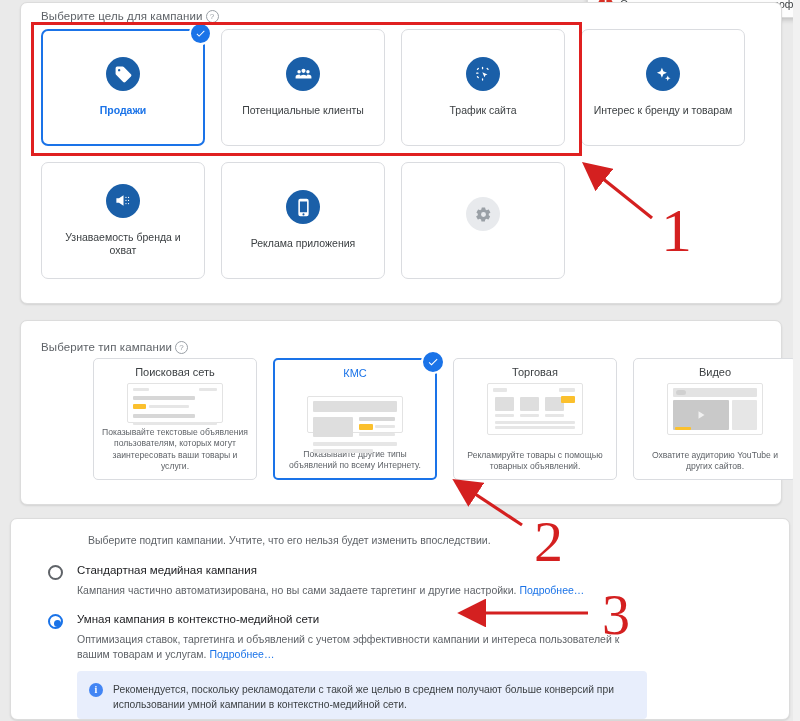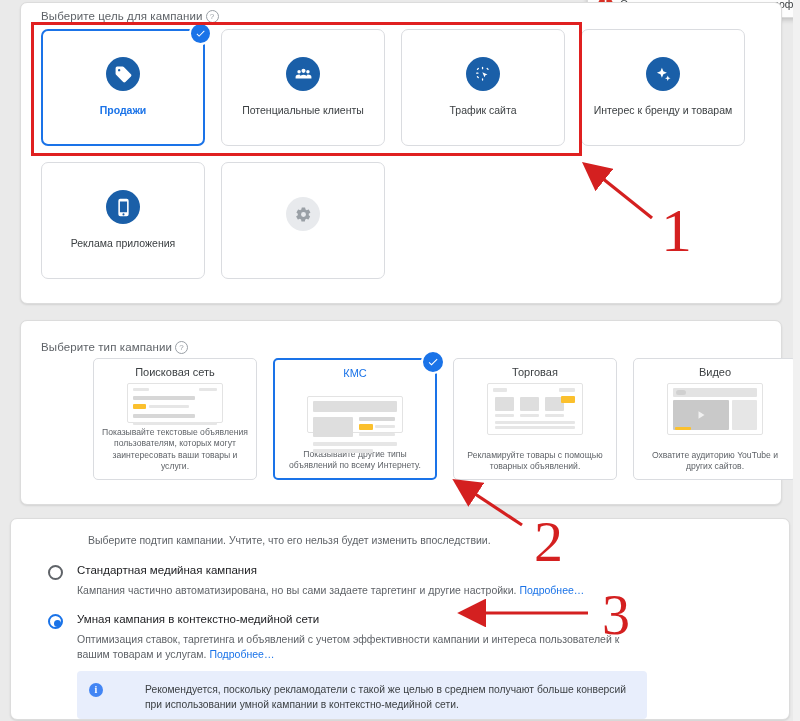--- a/index.html
+++ b/index.html
@@ -205,21 +205,20 @@
     font-weight: bold;
     line-height: 14px;
     text-align: center;
     font-family: "Liberation Serif", serif;
     margin-top: 1px;
   }
   .info-text {
     font-size: 10.3px;
     color: #3c4043;
     line-height: 1.5;
-    margin-left: 32px;
   }
 
   
   .toast {
     position: absolute;
     background: #fdfdfd;
     border: 1px solid #dadada;
     border-radius: 5px;
     box-shadow: 0 2px 5px rgba(0,0,0,.18);
     display: flex;
@@ -335,20 +334,36 @@
         <svg width="19" height="19" viewBox="0 0 24 24">
             <g fill="#ffffff">
               <path d="M10 3.5 11.8 8 16.3 9.8 11.8 11.6 10 16.1 8.2 11.6 3.7 9.8 8.2 8Z"></path>
               <path d="M17.4 13.2 18.4 15.7 20.9 16.7 18.4 17.7 17.4 20.2 16.4 17.7 13.9 16.7 16.4 15.7Z"></path>
             </g>
           </svg>
       </div>
       <div class="goal-label">Интерес к бренду и товарам</div>
     </div>
 
+    <div class="goal-card">
+      <div class="goal-icon">
+        <svg width="19" height="19" viewBox="0 0 24 24">
+            <g fill="#ffffff">
+              <path d="M3 9.2v5.6h3.3L12 18.6V5.4L6.3 9.2Z"></path>
+              <rect x="14.4" y="7.3" width="1.5" height="1.5" rx=".7"></rect>
+              <rect x="14.4" y="11.2" width="1.5" height="1.5" rx=".7"></rect>
+              <rect x="14.4" y="15.1" width="1.5" height="1.5" rx=".7"></rect>
+              <rect x="17.6" y="7.3" width="1.5" height="1.5" rx=".7"></rect>
+              <rect x="17.6" y="11.2" width="1.5" height="1.5" rx=".7"></rect>
+              <rect x="17.6" y="15.1" width="1.5" height="1.5" rx=".7"></rect>
+            </g>
+          </svg>
+      </div>
+      <div class="goal-label">Узнаваемость бренда и охват</div>
+    </div>
 
     <div class="goal-card">
       <div class="goal-icon">
         <svg width="19" height="19" viewBox="0 0 24 24">
             <path fill="#ffffff" d="M16 1H8a2.5 2.5 0 0 0-2.5 2.5v17A2.5 2.5 0 0 0 8 23h8a2.5 2.5 0 0 0 2.5-2.5v-17A2.5 2.5 0 0 0 16 1Zm-4 21a1.3 1.3 0 1 1 1.3-1.3A1.3 1.3 0 0 1 12 22Zm4.5-4h-9V4.3h9Z"></path>
           </svg>
       </div>
       <div class="goal-label">Реклама приложения</div>
     </div>
 

